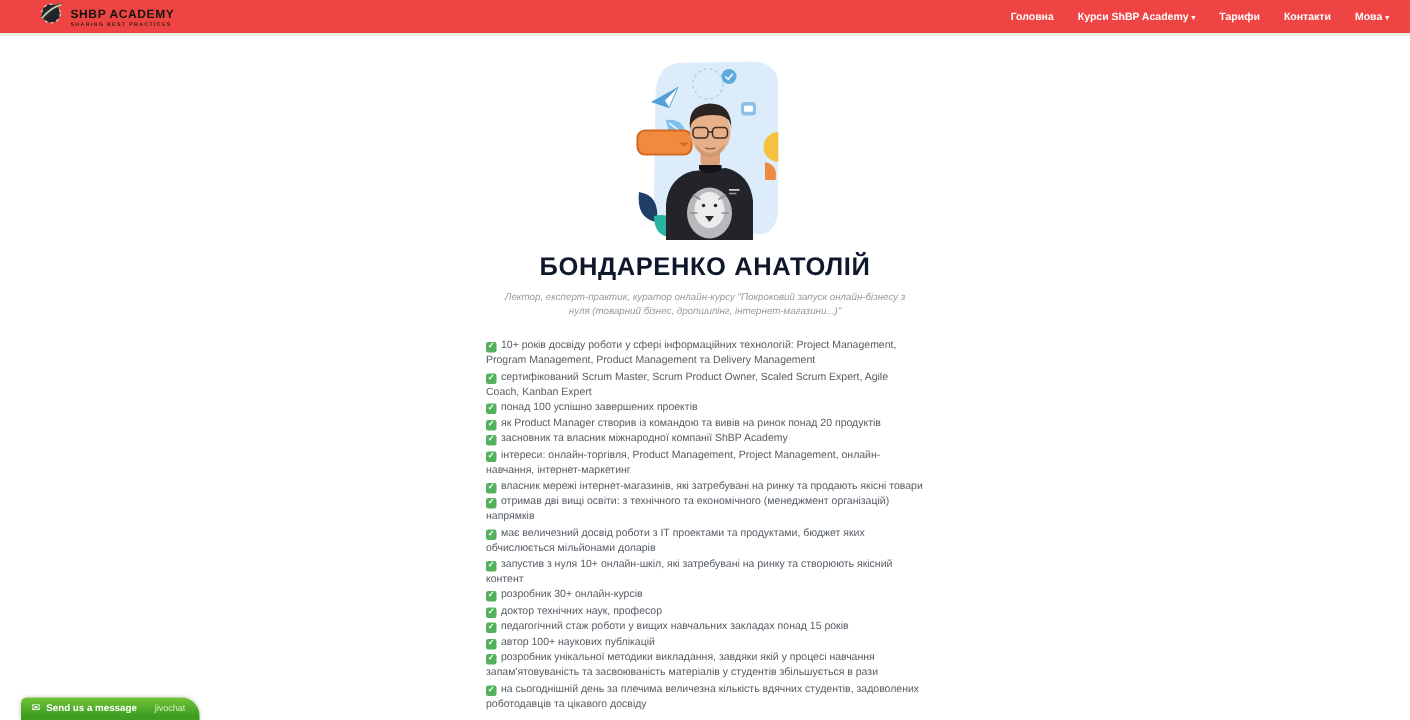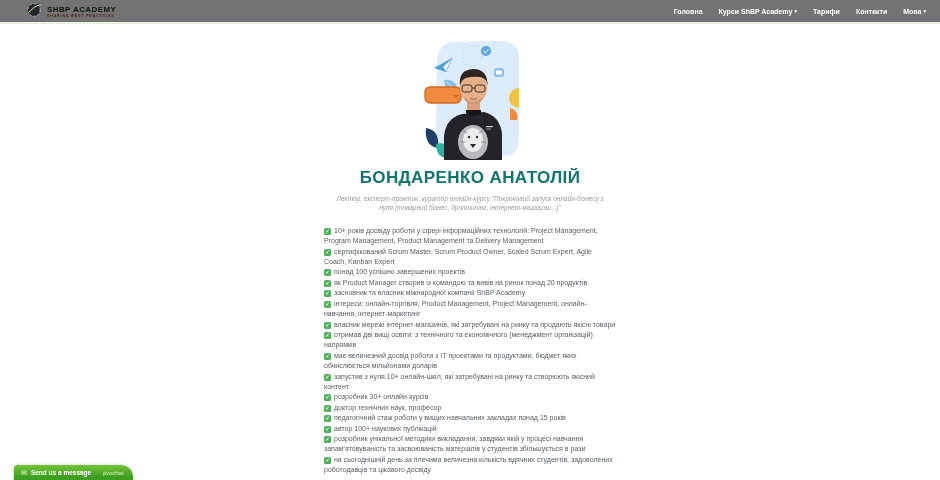--- a/index.html
+++ b/index.html
@@ -7,21 +7,21 @@
   body {
     font-family: "Liberation Sans", sans-serif;
     background: #ffffff;
     position: relative;
     overflow: hidden;
   }
 
   
   .site-header {
     height: 24px;
-    background: #737373;
+    background: #ef4444;
     border-bottom: 2px solid #e9f0e2;
     display: flex;
     align-items: center;
     justify-content: space-between;
     padding: 0 14px 0 26px;
   }
   .logo { display: flex; align-items: center; gap: 4px; cursor: pointer; }
   .logo-text .logo-title {
     font-size: 8px; font-weight: 800; color: #15150f; letter-spacing: .4px;
   }
@@ -35,21 +35,21 @@
   }
   .chevron { font-size: 5px; color: rgba(255,255,255,.95); }
 
   
   .content { width: 600px; margin: 0 auto; text-align: center; }
   .photo-card {
     width: 97px; height: 124px; margin: 12px auto 8px;
     border-radius: 8px; overflow: hidden; background: #fff;
   }
   .page-title {
-    font-size: 17px; font-weight: 800; color: #0f766e;
+    font-size: 17px; font-weight: 800; color: #0f172a;
     letter-spacing: .4px; margin-top: 8px;
   }
   .subtitle {
     width: 268px; margin: 6px auto 0;
     font-size: 6.5px; font-style: italic; color: #9a9a9a; line-height: 1.45;
   }
   .facts-list {
     width: 292px; margin: 13px auto 0; list-style: none; text-align: left;
   }
   .facts-list li {

